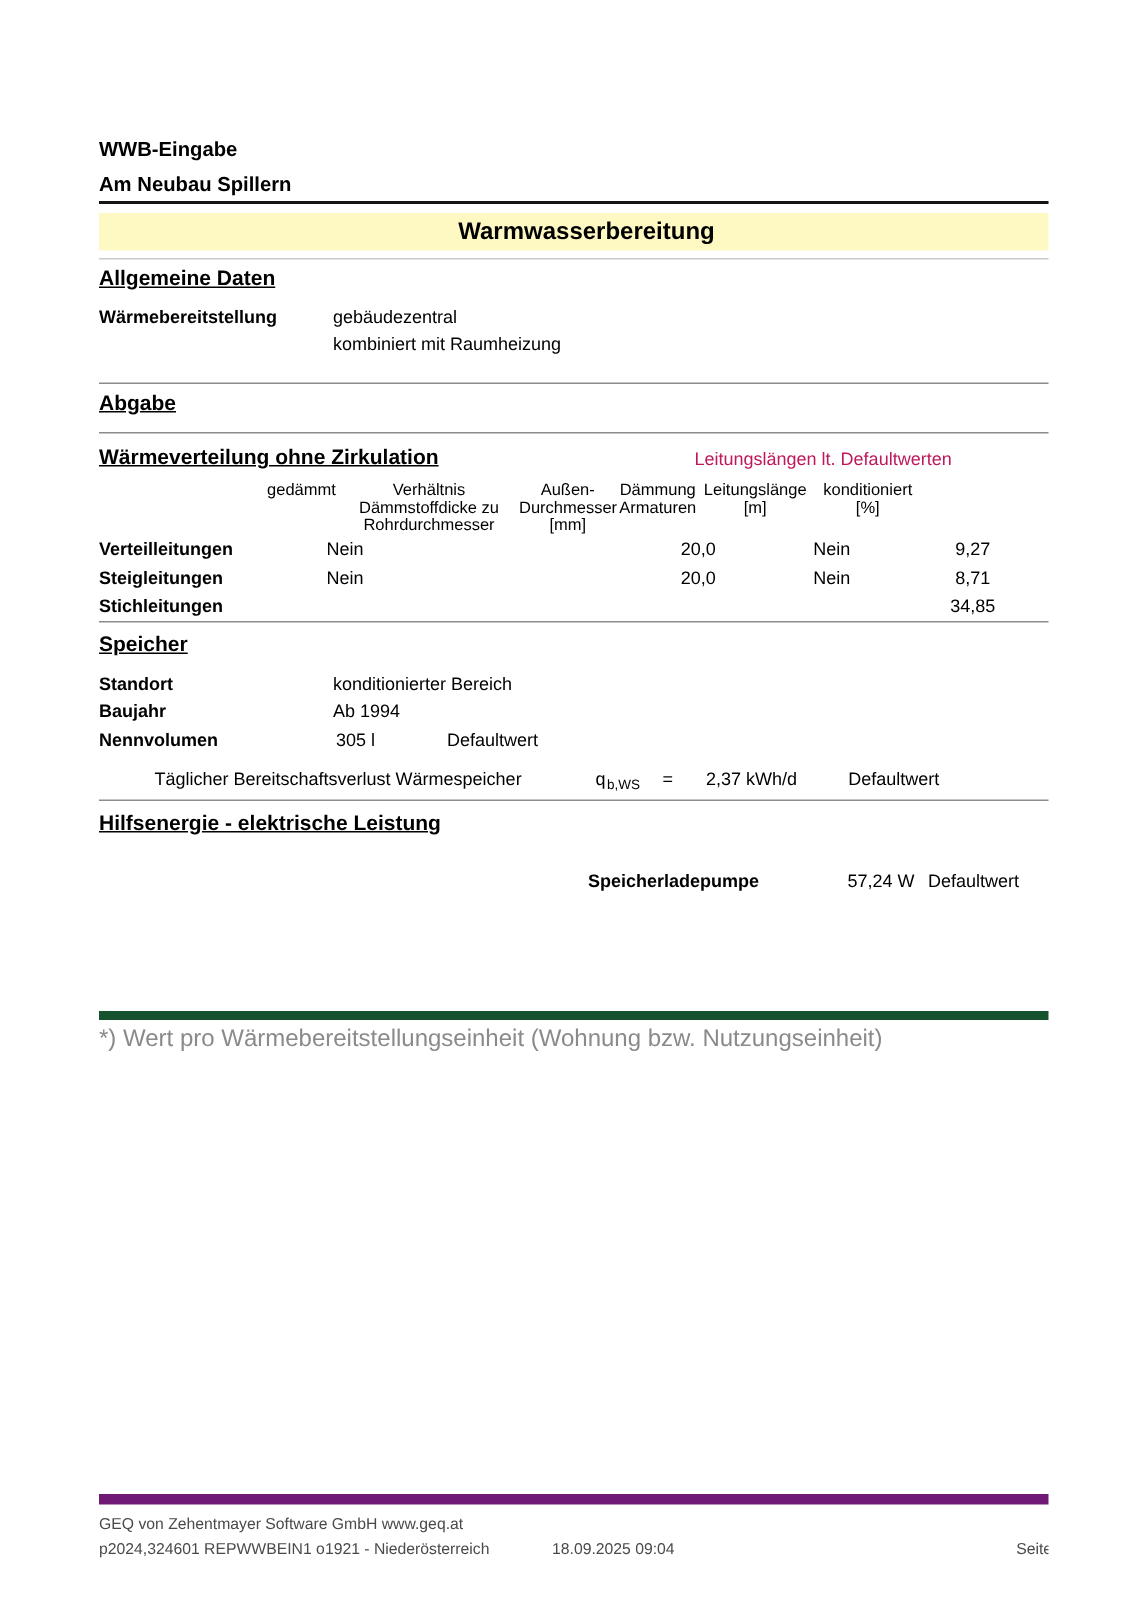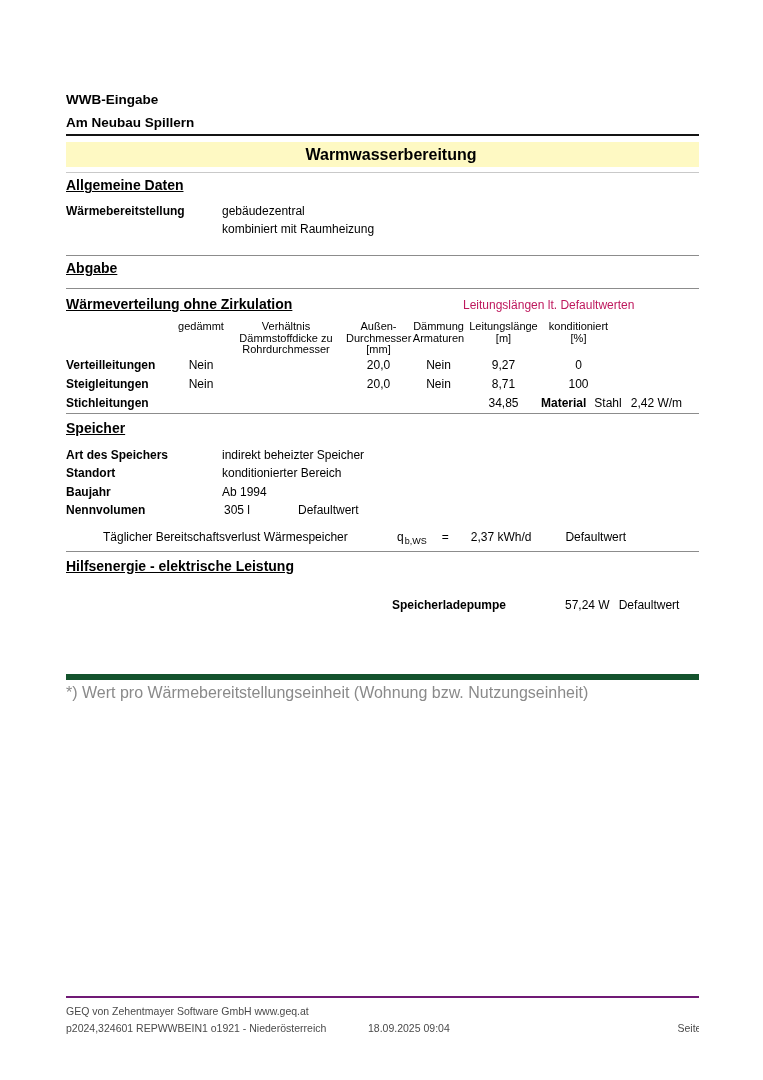--- a/index.html
+++ b/index.html
@@ -46,21 +46,21 @@
     font-size:12px;font-weight:normal;text-decoration:none;color:#be185d;
   }
 
   .wv-table{margin-top:6px;padding-top:2px;}
   .wv-head,.wv-row{
     display:grid;
     grid-template-columns:110px 50px 120px 65px 55px 75px 75px 100px;
   }
   .wv-head{font-size:11px;line-height:11.5px;}
   .wv-head .hc{text-align:center;white-space:pre-line;}
-  .wv-row{font-size:12px;line-height:19px;}
+  .wv-row{font-size:12px;line-height:19px;gap:29px;}
   .wv-row .lab{font-weight:bold;}
   .wv-row .c{text-align:center;}
   .mat{grid-column:7 / -1;display:flex;white-space:nowrap;}
   .mat .ml{font-weight:bold;}
   .mat .mn{margin-left:8px;}
   .mat .mv{margin-left:9px;}
 
   .bv{display:flex;align-items:baseline;font-size:12px;line-height:16px;margin-top:9px;margin-left:37px;}
   .bv .bl{width:294px;flex:none;}
   .bv .qsub{font-size:9px;position:relative;top:3px;left:1px;}
@@ -73,21 +73,21 @@
   .pump .ps{margin-left:9px;}
 
   .footnote{
     position:absolute;left:66px;width:650px;top:674px;
     border-top:6px solid #14532d;padding-top:4px;
     font-size:16px;color:#8a8a8a;
   }
 
   .footer{
     position:absolute;left:66px;width:650px;top:996px;
-    border-top:2px solid #701a75;padding-top:6px;
+    border-top:7px solid #701a75;padding-top:6px;
     font-size:10.5px;line-height:15px;color:#4a4a4a;
   }
   .footer-row2{position:relative;margin-top:2px;}
   .f-dt{position:absolute;left:302px;top:0;}
   .f-page{position:absolute;right:0;top:0;}
 </style>
 </head>
 <body>
 
 <div class="page">
@@ -175,24 +175,20 @@
           <span class="mn">Stahl</span>
           <span class="mv">2,42 W/m</span>
         </div>
       </div>
     </div>
 
     <div class="rule"></div>
     <div class="section-heading mt5">Speicher</div>
     <div class="sp-rows">
       <div class="kv">
-        <div class="k">Art des Speichers</div>
-        <div class="v">indirekt beheizter Speicher</div>
-      </div>
-      <div class="kv">
         <div class="k">Standort</div>
         <div class="v">konditionierter Bereich</div>
       </div>
       <div class="kv">
         <div class="k">Baujahr</div>
         <div class="v">Ab 1994</div>
       </div>
       <div class="kv">
         <div class="k">Nennvolumen</div>
         <div class="v-fixed" style="padding-left:2px;">305 l</div>

